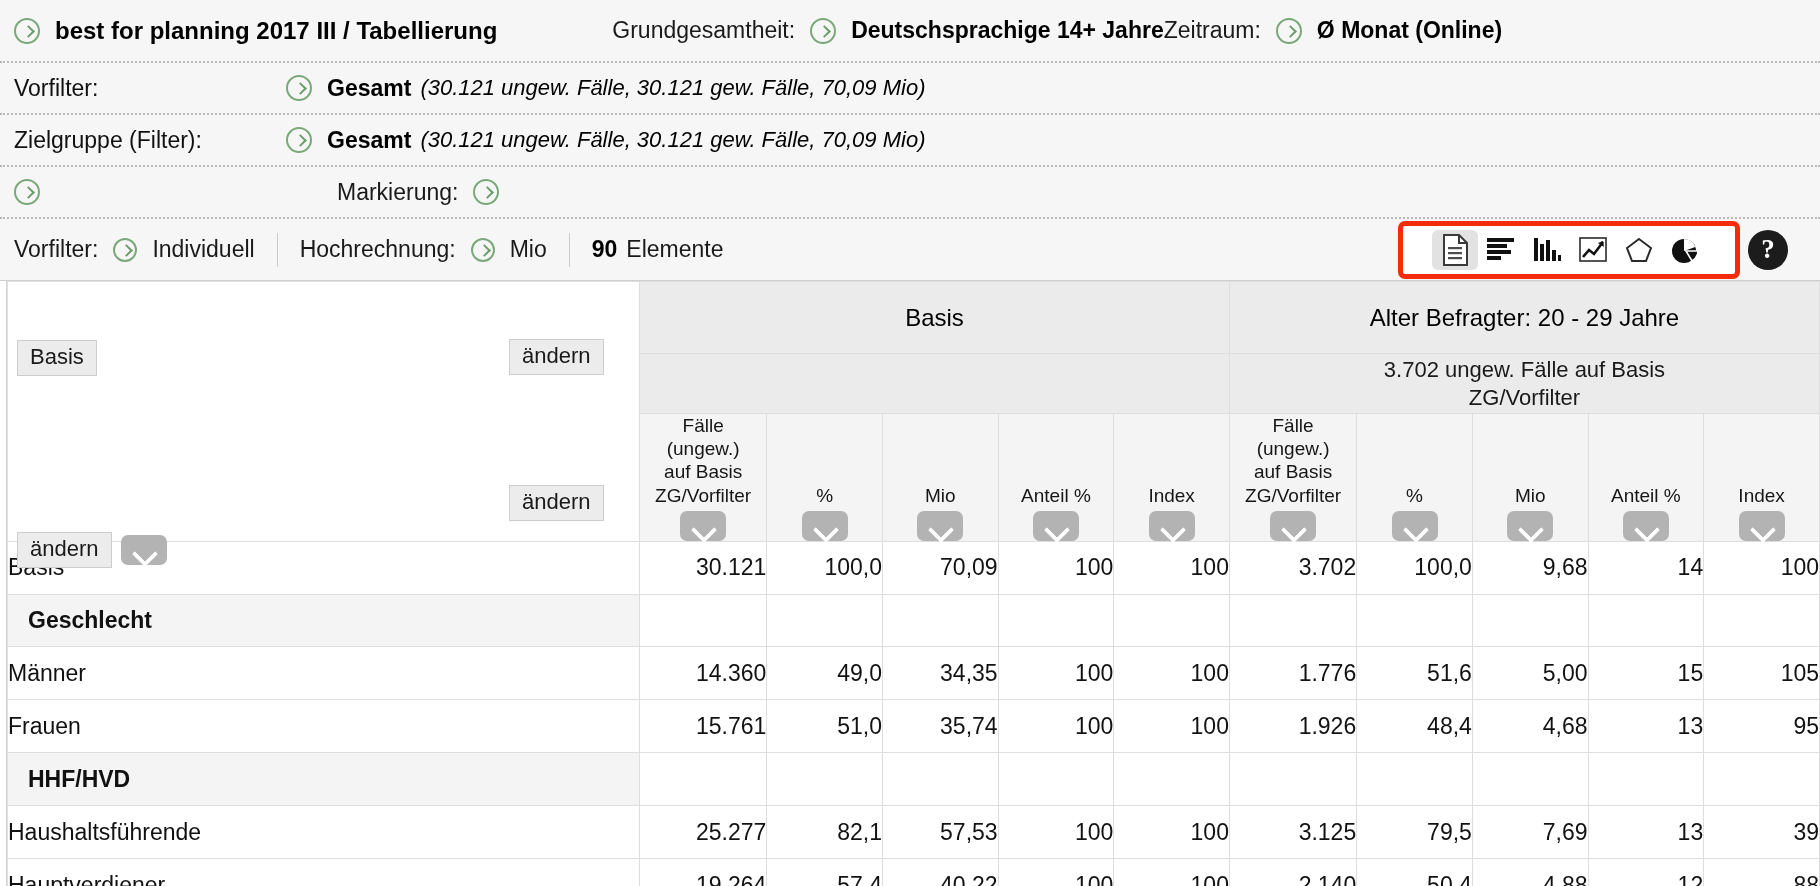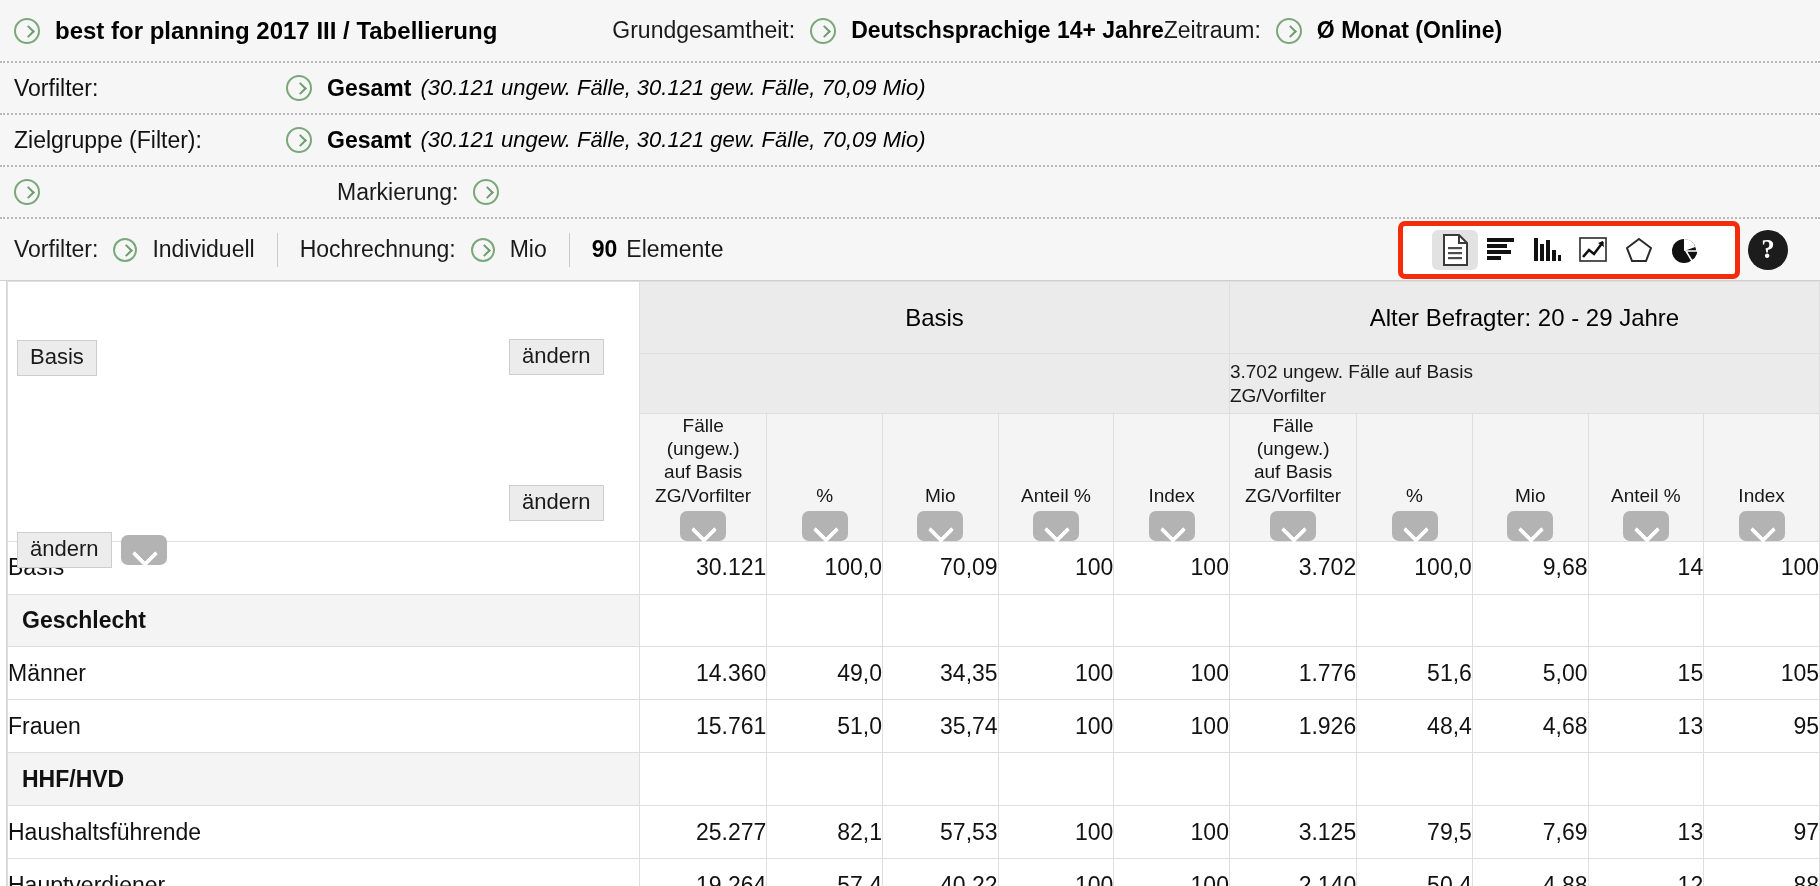--- a/index.html
+++ b/index.html
@@ -135,21 +135,22 @@
   .grp-hdr {
     background:#ebebeb;
     text-align:center;
     font-size:24px;
     font-weight:bold;
     color:#000;
     height:72px;
   }
   .sub-hdr {
     background:#ebebeb;
-    font-size:19px;
+    text-align:center;
+    font-size:22px;
     color:#1a1a1a;
     line-height:1.25;
     height:60px;
   }
   .col-hdr {
     background:#f4f4f4;
     text-align:center;
     vertical-align:bottom;
     font-size:19px;
     color:#161616;
@@ -167,21 +168,21 @@
     color:#121212;
     height:33px;
   }
   td.rowlabel {
     font-size:23px; color:#111;
     padding-left:20px;
     height:33px;
     background:#fff;
   }
   tr.section td { background:#f4f4f4; height:33px; }
-  tr.section td.rowlabel { font-weight:bold; padding-left:14px; }
+  tr.section td.rowlabel { font-weight:bold; padding-left:20px; }
   tr.section td.num { background:#fff; }
 </style>
 </head>
 <body>
 
 <div class="hdr-wrap">
 
   <div class="hdr-row r1">
     <span class="gchev"></span>
     <span class="gap14"></span>
@@ -483,21 +484,21 @@
           <td class="rowlabel">Haushaltsführende</td>
           <td class="num">25.277</td>
           <td class="num">82,1</td>
           <td class="num">57,53</td>
           <td class="num">100</td>
           <td class="num">100</td>
           <td class="num">3.125</td>
           <td class="num">79,5</td>
           <td class="num">7,69</td>
           <td class="num">13</td>
-          <td class="num">97</td>
+          <td class="num">39</td>
         </tr>
         <tr>
           <td class="rowlabel">Hauptverdiener</td>
           <td class="num">19.264</td>
           <td class="num">57,4</td>
           <td class="num">40,22</td>
           <td class="num">100</td>
           <td class="num">100</td>
           <td class="num">2.140</td>
           <td class="num">50,4</td>

